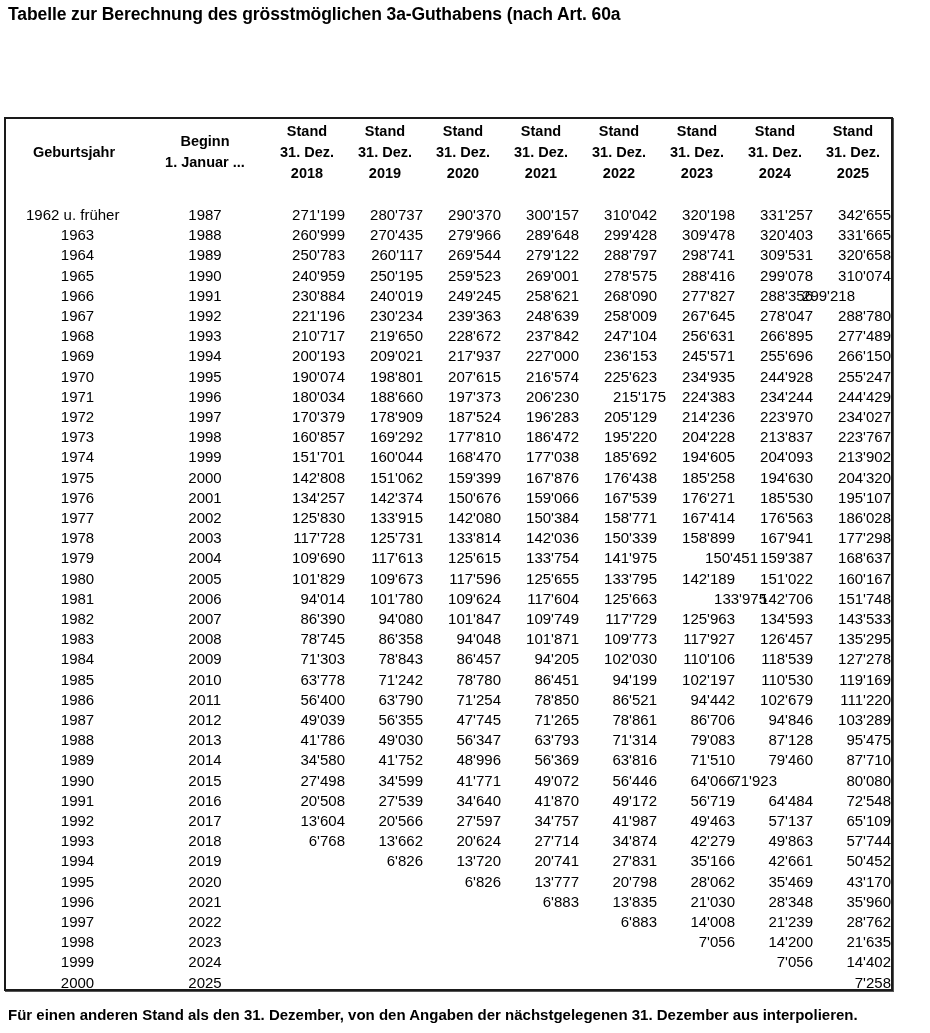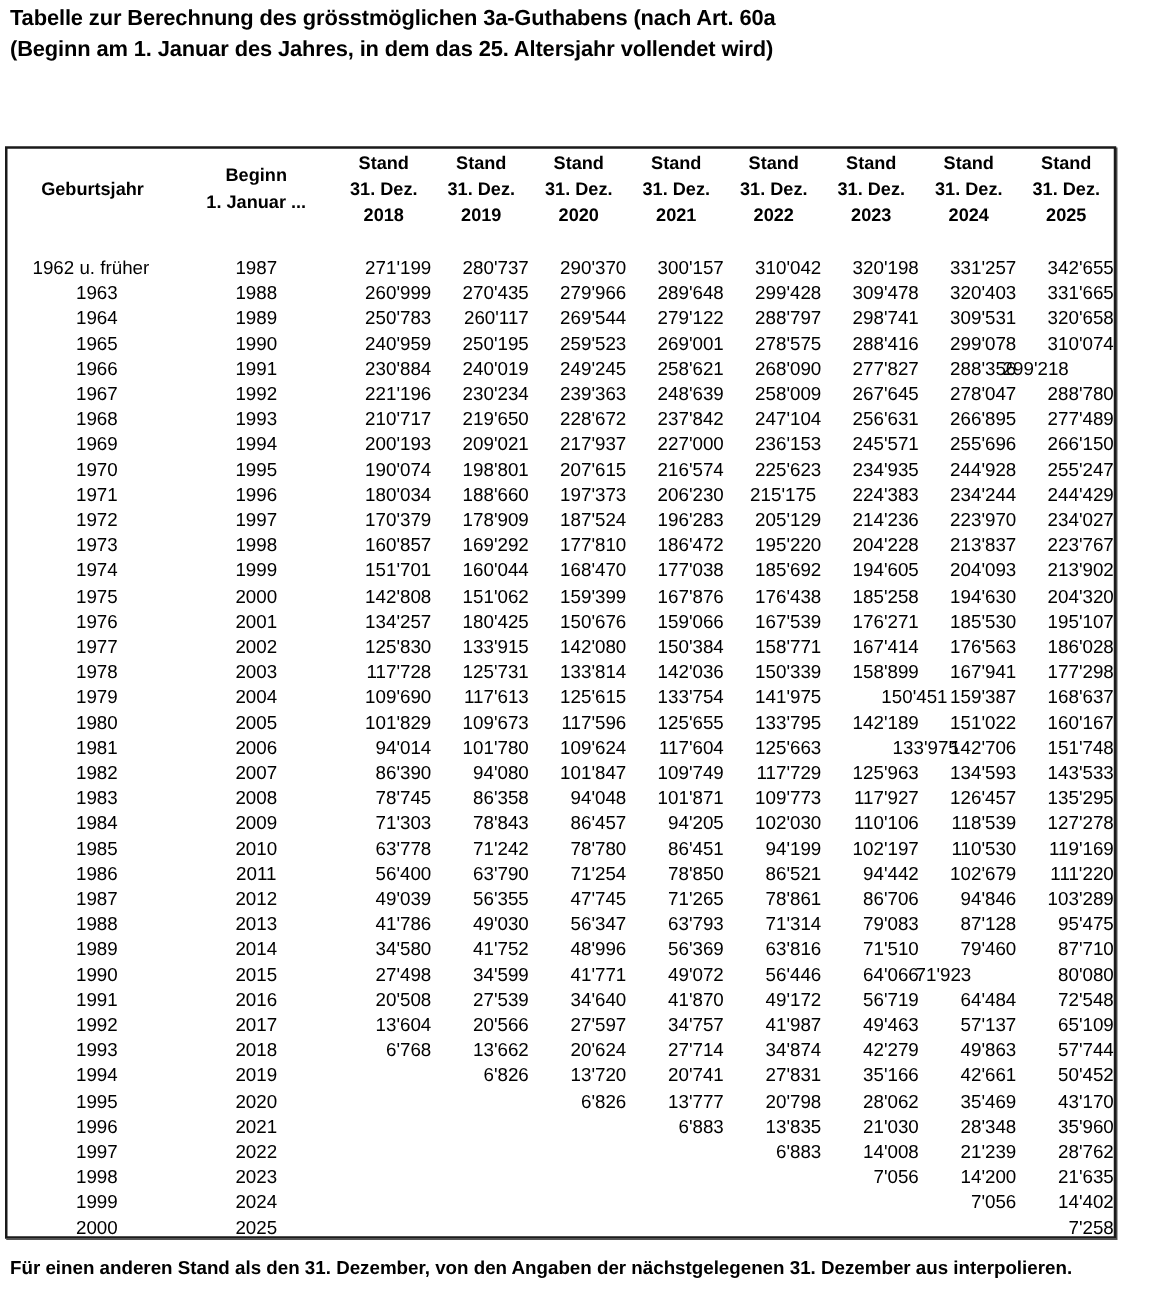--- a/index.html
+++ b/index.html
@@ -36,21 +36,20 @@
   .footer {
     position: absolute; left: 8px; top: 1006px;
     font-weight: bold; font-size: 15px; white-space: nowrap;
   }
 </style>
 </head>
 <body>
 
 <div class="title">
   <div>Tabelle zur Berechnung des grösstmöglichen 3a-Guthabens (nach Art. 60a</div>
-  <div>(Beginn am 1. Januar des Jahres, in dem das 25. Altersjahr vollendet wird)</div>
 </div>
 
 <div class="frame"></div>
 
 <div id="header-area">
   <div class="hdr" style="left:14px;width:120px;top:142px;">
     <div>Geburtsjahr</div>
   </div>
   <div class="hdr" style="left:150px;width:110px;top:131px;">
     <div>Beginn</div>
@@ -207,21 +206,21 @@
       <span class="cell c-v" style="left: 733px;">244'928</span>
       <span class="cell c-v" style="left: 811px;">255'247</span>
     </div>
     <div class="row" style="top: 386.8px;">
       <span class="cell c-birth">1971</span>
       <span class="cell c-begin">1996</span>
       <span class="cell c-v" style="left: 265px;">180'034</span>
       <span class="cell c-v" style="left: 343px;">188'660</span>
       <span class="cell c-v" style="left: 421px;">197'373</span>
       <span class="cell c-v" style="left: 499px;">206'230</span>
-      <span class="cell c-v" style="left: 573px;">215'175</span>
+      <span class="cell c-v" style="left: 586px;">215'175</span>
       <span class="cell c-v" style="left: 655px;">224'383</span>
       <span class="cell c-v" style="left: 733px;">234'244</span>
       <span class="cell c-v" style="left: 811px;">244'429</span>
     </div>
     <div class="row" style="top: 407px;">
       <span class="cell c-birth">1972</span>
       <span class="cell c-begin">1997</span>
       <span class="cell c-v" style="left: 265px;">170'379</span>
       <span class="cell c-v" style="left: 343px;">178'909</span>
       <span class="cell c-v" style="left: 421px;">187'524</span>
@@ -264,21 +263,21 @@
       <span class="cell c-v" style="left: 499px;">167'876</span>
       <span class="cell c-v" style="left: 577px;">176'438</span>
       <span class="cell c-v" style="left: 655px;">185'258</span>
       <span class="cell c-v" style="left: 733px;">194'630</span>
       <span class="cell c-v" style="left: 811px;">204'320</span>
     </div>
     <div class="row" style="top: 487.8px;">
       <span class="cell c-birth">1976</span>
       <span class="cell c-begin">2001</span>
       <span class="cell c-v" style="left: 265px;">134'257</span>
-      <span class="cell c-v" style="left: 343px;">180'425</span>
+      <span class="cell c-v" style="left: 343px;">142'374</span>
       <span class="cell c-v" style="left: 421px;">150'676</span>
       <span class="cell c-v" style="left: 499px;">159'066</span>
       <span class="cell c-v" style="left: 577px;">167'539</span>
       <span class="cell c-v" style="left: 655px;">176'271</span>
       <span class="cell c-v" style="left: 733px;">185'530</span>
       <span class="cell c-v" style="left: 811px;">195'107</span>
     </div>
     <div class="row" style="top: 508px;">
       <span class="cell c-birth">1977</span>
       <span class="cell c-begin">2002</span>

